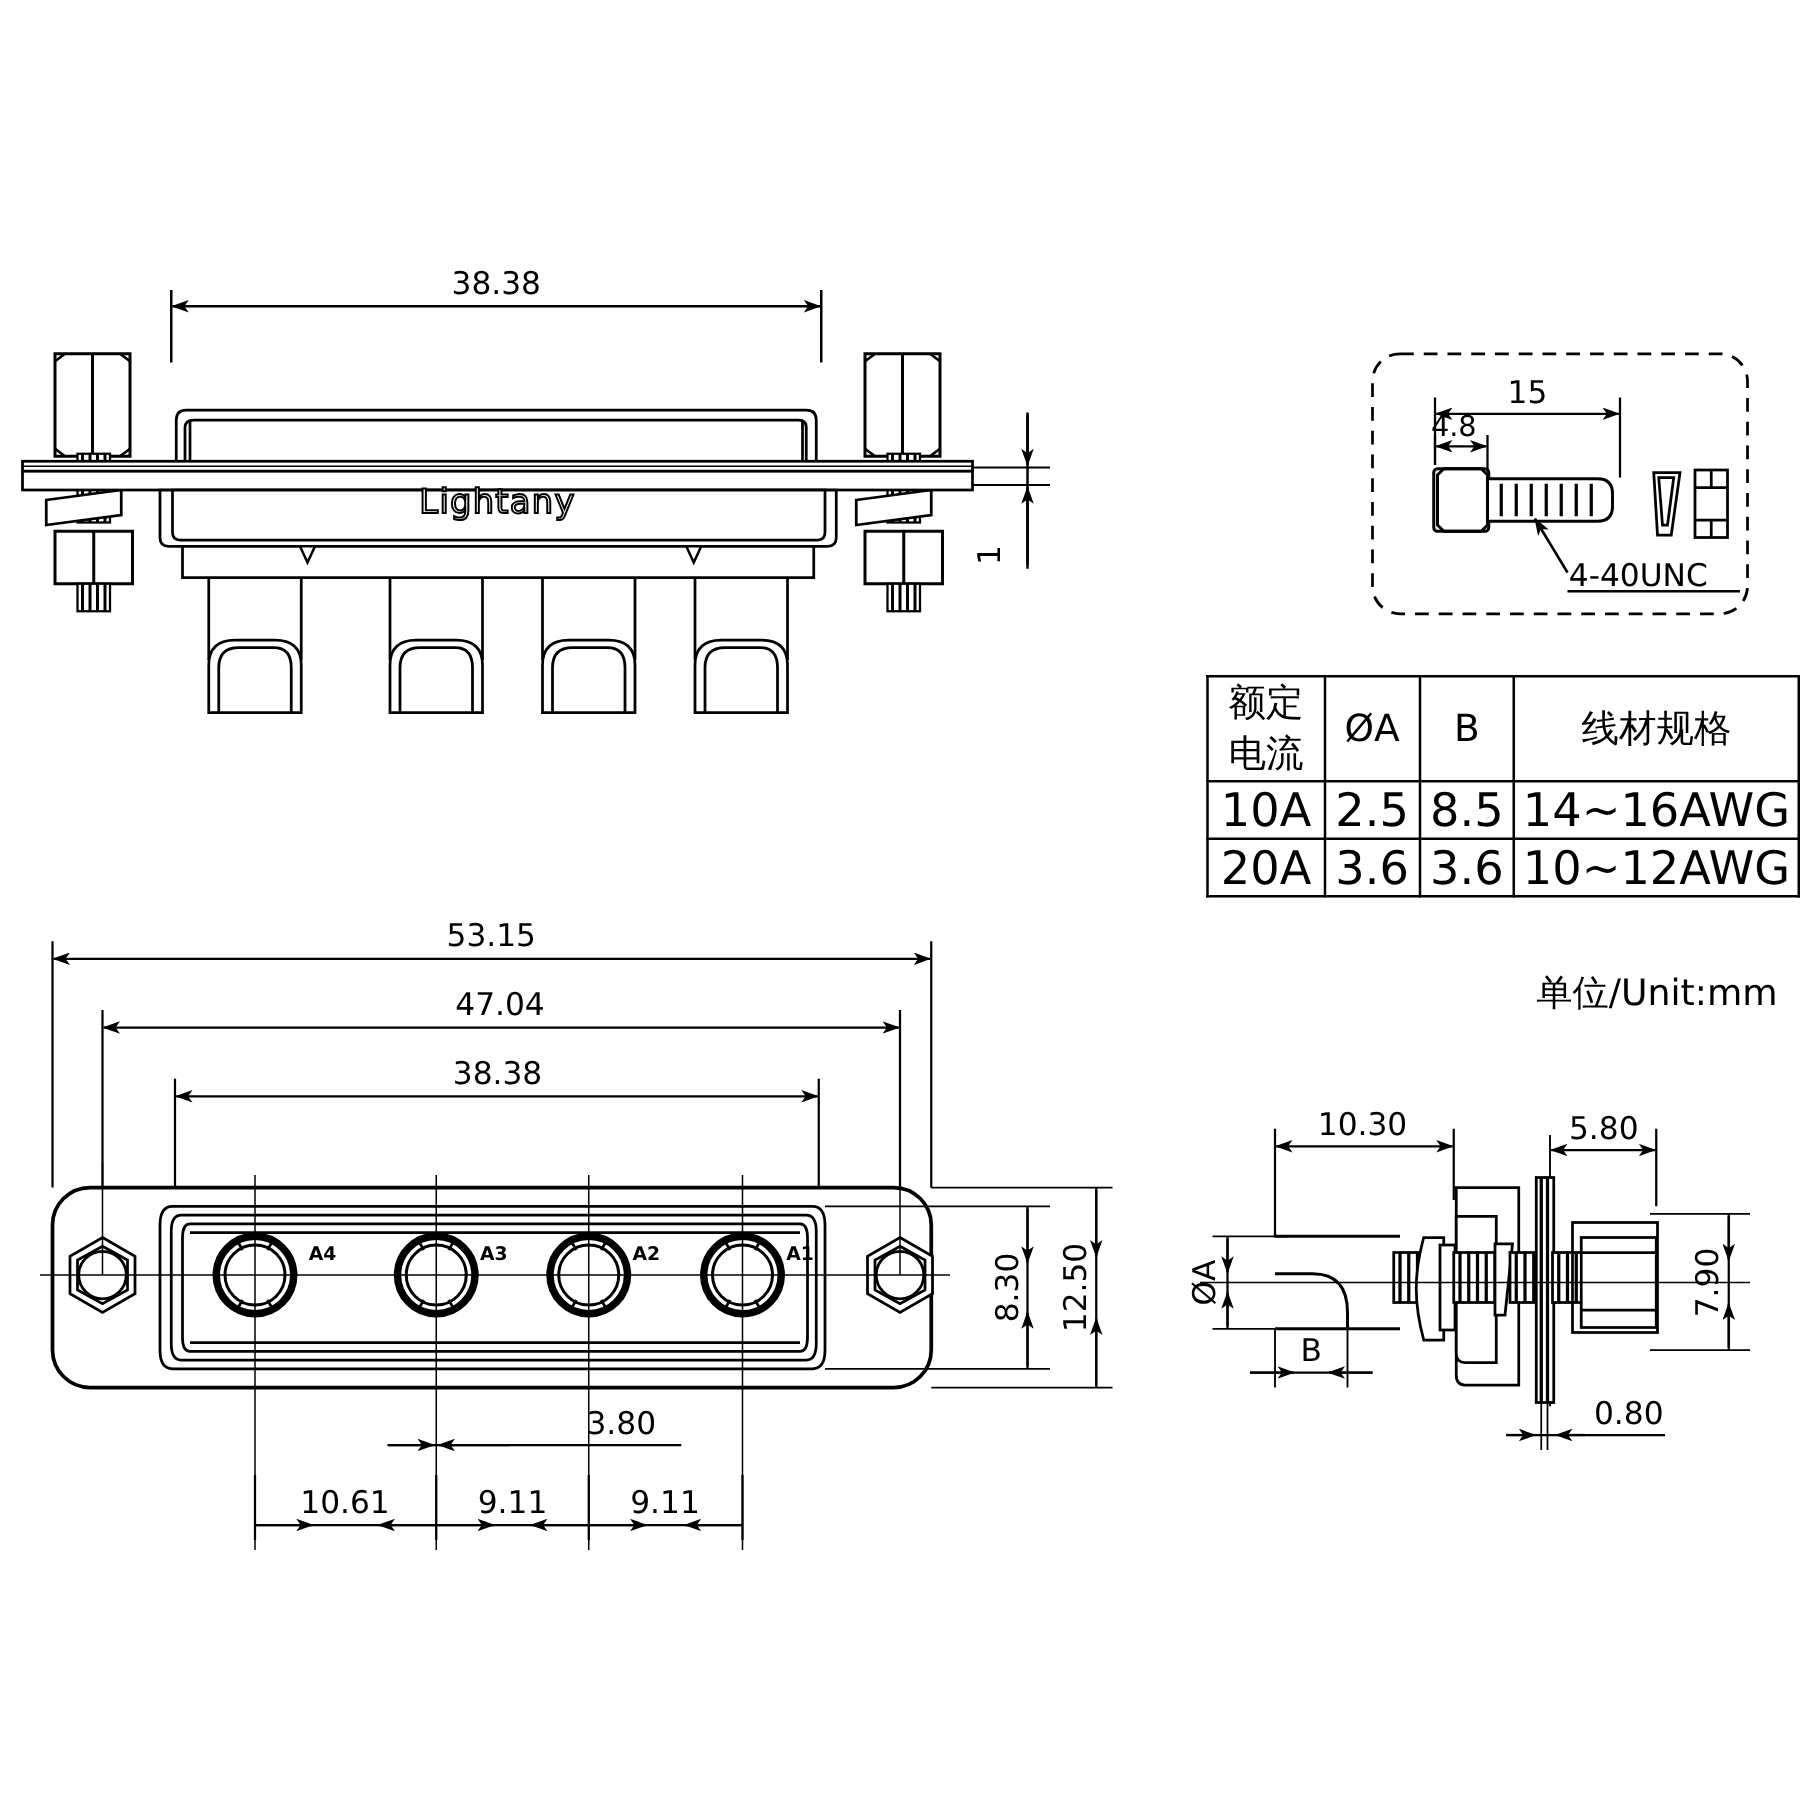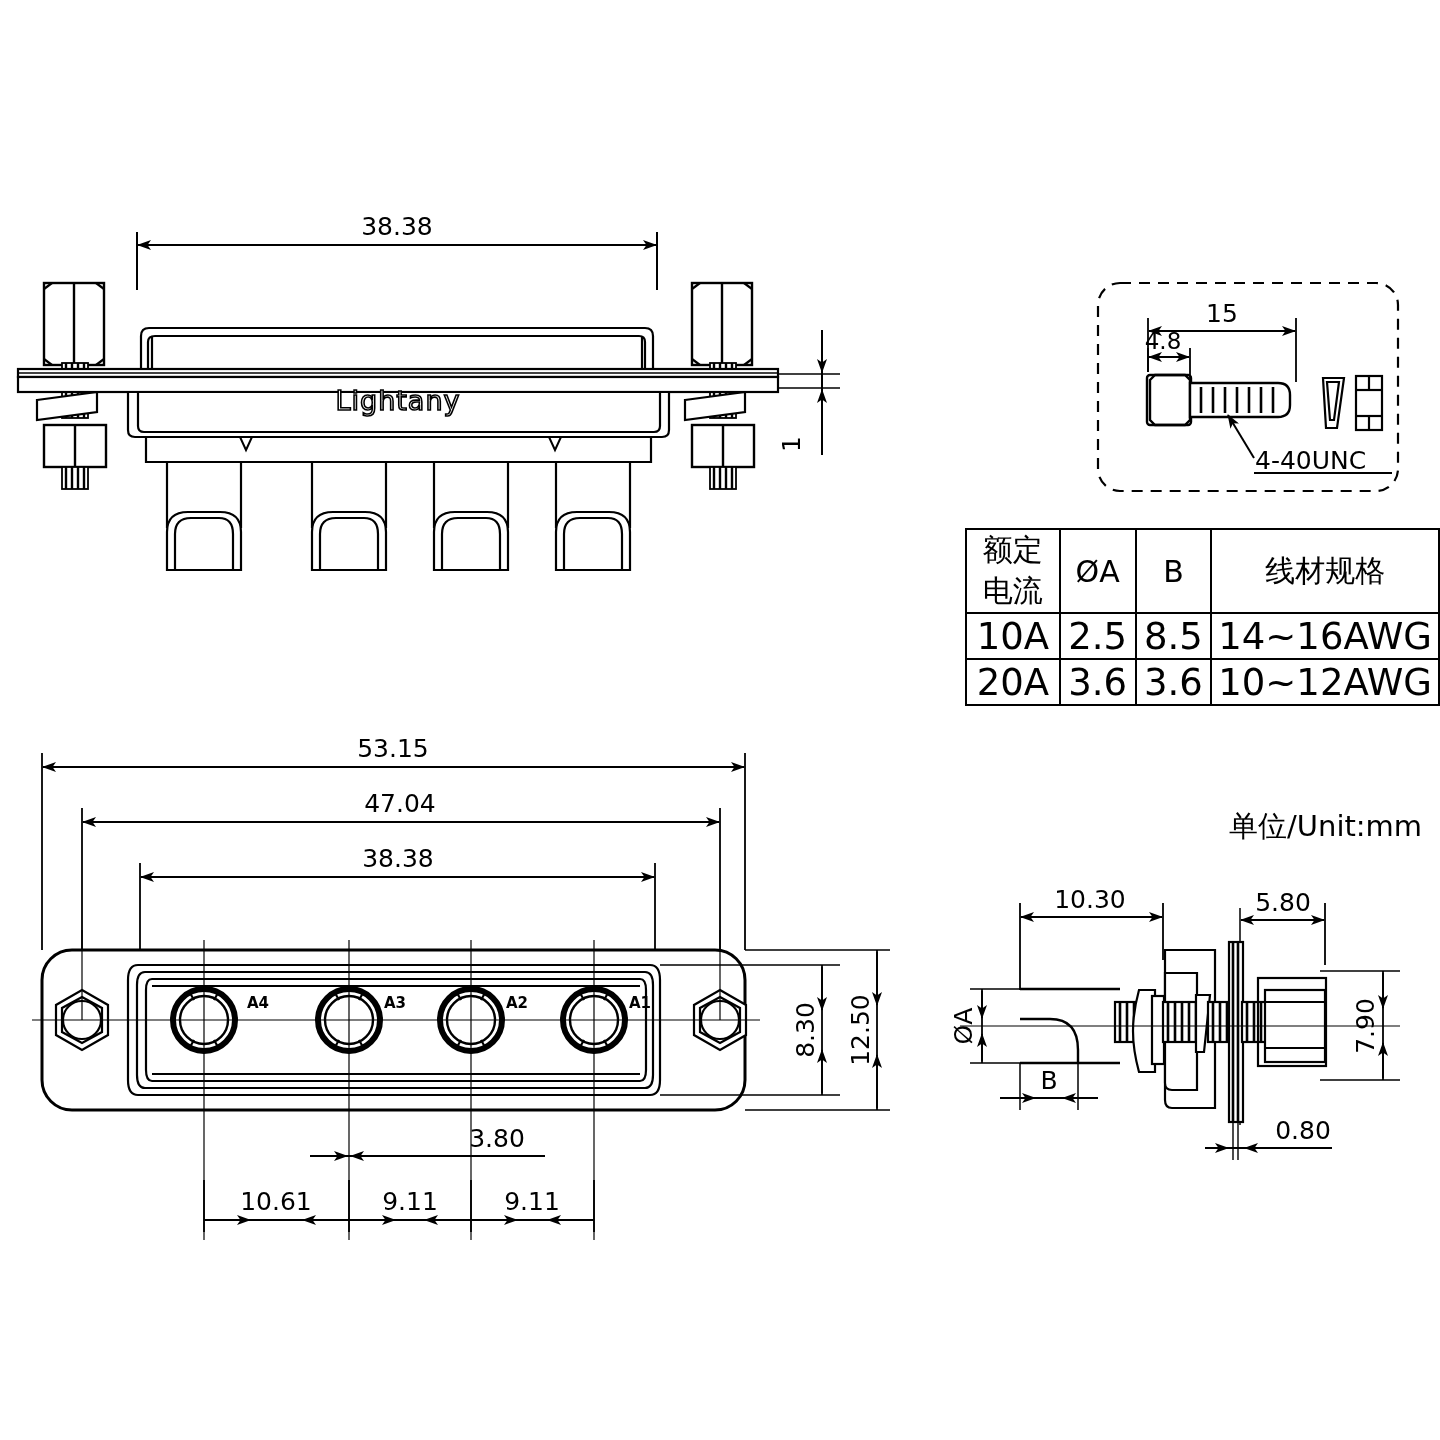--- a/index.html
+++ b/index.html
@@ -8,28 +8,28 @@
   #stage{position:absolute;inset:0;}
   svg{display:block;}
   .dimtxt{font-family:"DejaVu Sans","Liberation Sans",sans-serif;font-size:25px;fill:#000;}
   .dimtxt-s{font-family:"DejaVu Sans","Liberation Sans",sans-serif;font-size:23px;fill:#000;}
   .pinlbl{font-family:"DejaVu Sans","Liberation Sans",sans-serif;font-size:15px;font-weight:bold;fill:#000;}
   .logotxt{font-family:"DejaVu Sans","Liberation Sans",sans-serif;font-size:27px;
            fill:#fff;stroke:#000;stroke-width:1.6px;letter-spacing:1px;}
   .wmark{font-family:"DejaVu Sans","Liberation Sans",sans-serif;font-size:96px;
          fill:#e9e9e9;letter-spacing:2px;}
   
-  #spec-table{position:absolute;left:965px;top:528px;border-collapse:collapse;}
+  #spec-table{position:absolute;left:965px;top:540px;border-collapse:collapse;}
   #spec-table td,#spec-table th{border:2.5px solid #000;text-align:center;
       font-family:"DejaVu Sans","Liberation Sans",sans-serif;font-size:37px;font-weight:normal;
       height:44px;padding:0 6px;color:#000;}
   #spec-table th{font-size:30px;}
   .c1{width:128px}.c2{width:82px}.c3{width:80px}.c4{width:155px}
   #unit-note{position:absolute;left:1229px;top:775px;font-size:29px;
-      font-family:"DejaVu Sans","Liberation Sans",sans-serif;color:#000;white-space:nowrap;margin-top:32px;}
+      font-family:"DejaVu Sans","Liberation Sans",sans-serif;color:#000;white-space:nowrap;}
 </style>
 </head>
 <body>
 
 <div id="stage">
 
 <svg width="1440" height="1440" viewBox="0 0 1440 1440">
   <defs>
     <marker id="ah" markerWidth="14" markerHeight="10" refX="13" refY="5" orient="auto" markerUnits="userSpaceOnUse">
       <path d="M0,0 L14,5 L0,10 L3.5,5 Z" fill="#000"></path>

